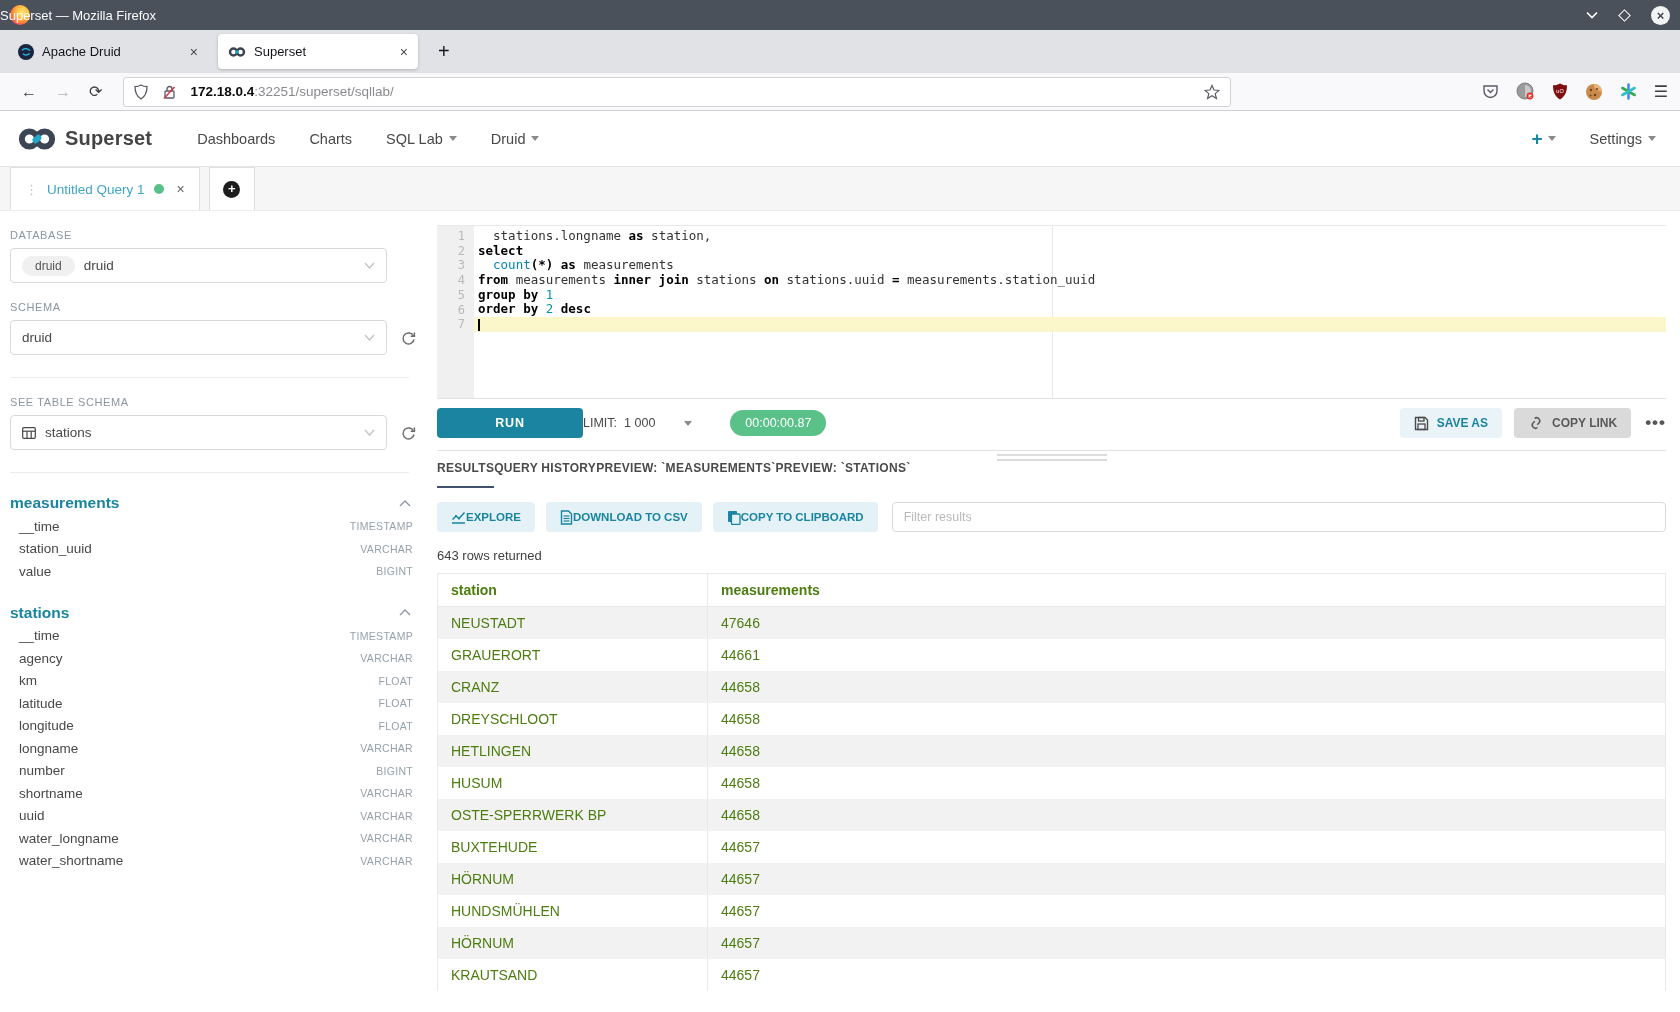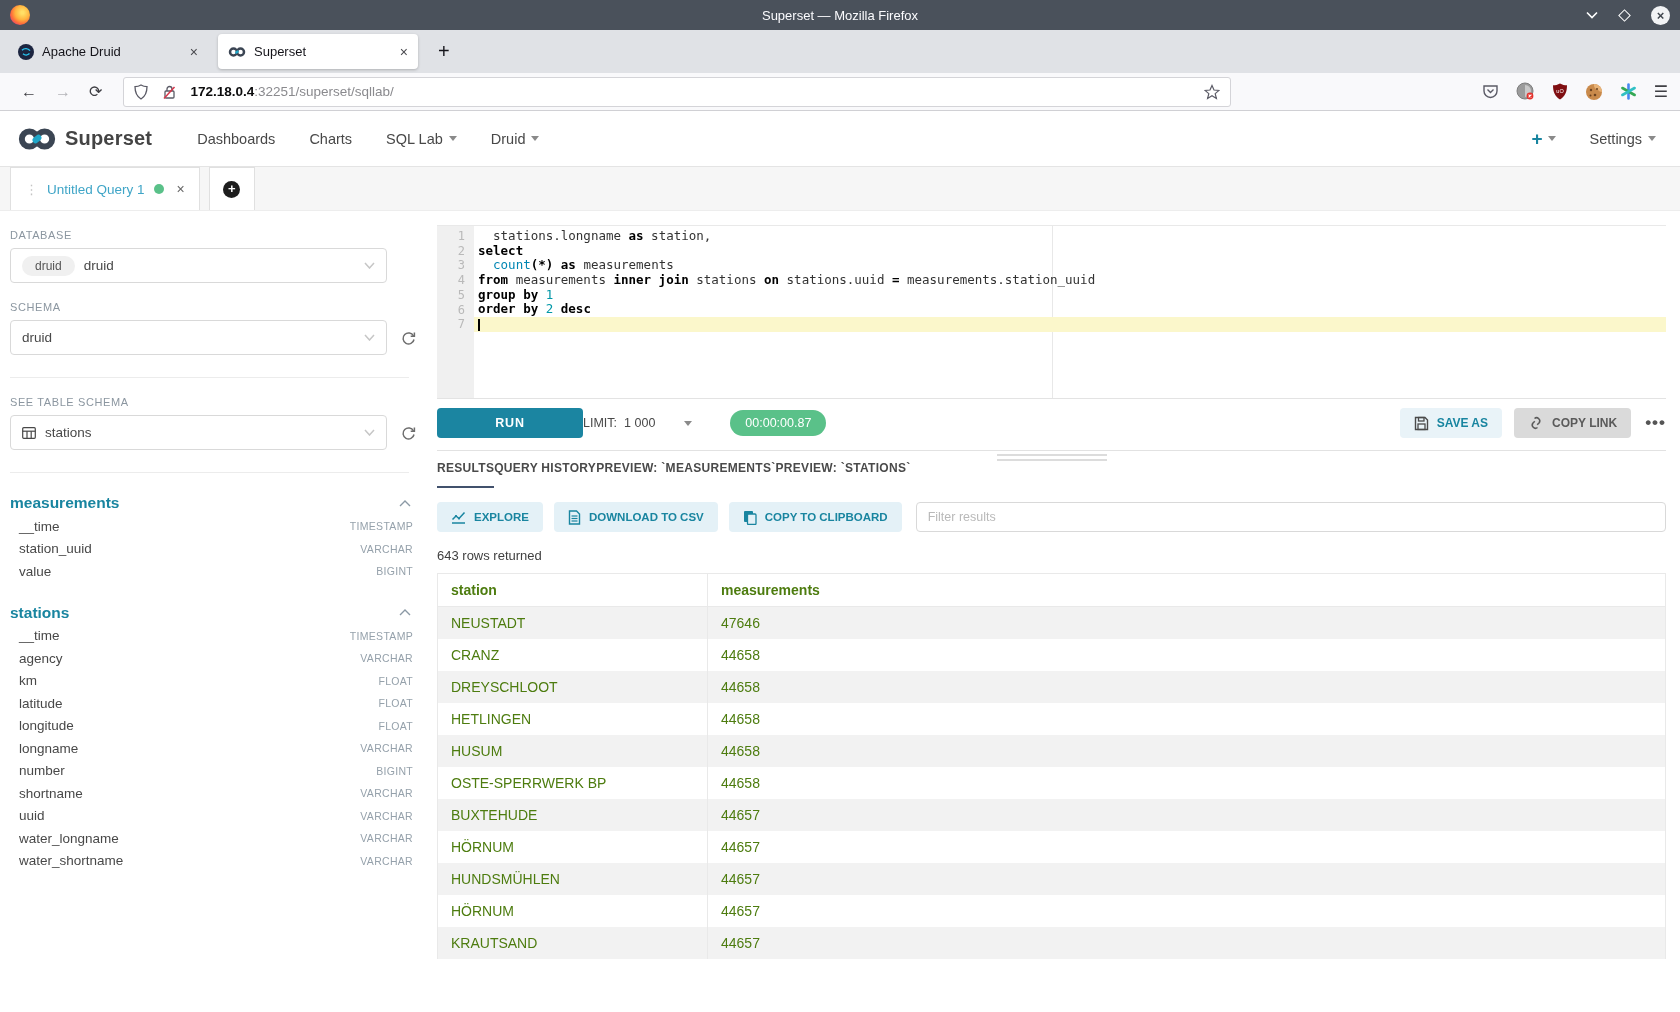--- a/index.html
+++ b/index.html
@@ -8,21 +8,21 @@
     width:1680px; height:1012px; overflow:hidden;
     font-family:"Liberation Sans", sans-serif;
     background:#fff; color:#484848;
   }
   svg { display:block; }
 
   
   .titlebar { height:30px; background:#4a515b; display:flex; align-items:center; padding:0 10px; position:relative; }
   .fx-logo { width:20px; height:20px; border-radius:50%;
     background:radial-gradient(circle at 62% 38%, #ffe066 8%, #ffb43f 40%, #ff7139 62%, #e43f75 82%, #9e1f63 100%); }
-  .win-title { position:absolute; left:0; right:0; text-align:center; color:#fbfbfe; font-size:13px; pointer-events:none; }
+  .win-title { position:absolute; left:0; right:0; text-align:left; color:#fbfbfe; font-size:13px; pointer-events:none; }
   .win-controls { margin-left:auto; display:flex; align-items:center; gap:22px; z-index:2; }
   .win-chevron { color:#fff; }
   .win-diamond { width:9px; height:9px; border:1.6px solid #fff; transform:rotate(45deg); }
   .win-close { width:19px; height:19px; border-radius:50%; background:#f2f3f5; color:#40464e; font-size:13px; line-height:19px; text-align:center; font-weight:bold; }
 
   .tabstrip { height:43px; background:#e0e2e6; display:flex; align-items:center; padding-left:8px; }
   .fxtab { height:35px; width:200px; border-radius:4px; display:flex; align-items:center; padding:0 10px; gap:8px; }
   .fxtab.active { background:#fff; box-shadow:0 1px 3px rgba(0,0,0,.22); }
   .fxtab + .fxtab { margin-left:10px; }
   .fxtab-title { flex:1; font-size:13px; color:#15141a; white-space:nowrap; overflow:hidden; }
@@ -107,21 +107,21 @@
   .more-dots { font-size:17px; color:#555; font-weight:700; letter-spacing:1px; margin-left:2px; }
 
   .splitter { margin-top:12px; border-top:1px solid #e2e2e2; height:11px; display:flex; justify-content:center; padding-top:3px; }
   .grip { width:110px; height:7px; border-top:2px solid #dcdcdc; border-bottom:2px solid #dcdcdc; }
 
   .res-tabs { display:flex; }
   .res-tab { font-size:12px; color:#4a4a4a; font-weight:600; letter-spacing:.3px; padding-bottom:11px; }
   .res-tab.active { border-bottom:2px solid #41516c; }
 
   .res-actions { margin-top:14px; display:flex; align-items:center; }
-  .action-btn { background:#e4f1f7; color:#1985a0; height:30px; padding:0 14px; border-radius:4px; display:flex; align-items:center; gap:8px; font-weight:700; font-size:11.5px; margin-right:11px; }
+  .action-btn { background:#e4f1f7; color:#1985a0; height:30px; padding:0 14px; border-radius:4px; display:flex; align-items:center; gap:0; font-weight:700; font-size:11.5px; margin-right:11px; }
   .filter-input { flex:1; height:30px; border:1px solid #d9d9d9; border-radius:4px; padding:0 11px; font-size:12.5px; color:#444; font-family:"Liberation Sans", sans-serif; margin-left:3px; outline:none; }
   .filter-input::placeholder { color:#b9b9b9; }
 
   .rowcount { margin-top:16px; font-size:13px; color:#3f3f3f; }
 
   .res-table { margin-top:10px; border:1px solid #e9e9e9; border-bottom:none; }
   .tr { display:flex; height:32px; align-items:stretch; font-size:14px; color:#4d7c0f; }
   .tr.head { height:33px; border-bottom:1px solid #e9e9e9; font-weight:700; background:#fff; }
   .td1 { width:270px; border-right:1px solid #e9e9e9; display:flex; align-items:center; padding-left:13px; }
   .td2 { flex:1; display:flex; align-items:center; padding-left:13px; }
@@ -488,20 +488,24 @@
         <div class="tr head">
           <div class="td1">station</div>
           <div class="td2">measurements</div>
         </div>
         <div class="tbody">
             <div class="tr">
               <div class="td1">NEUSTADT</div>
               <div class="td2">47646</div>
             </div>
             <div class="tr">
+              <div class="td1">GRAUERORT</div>
+              <div class="td2">44661</div>
+            </div>
+            <div class="tr">
               <div class="td1">CRANZ</div>
               <div class="td2">44658</div>
             </div>
             <div class="tr">
               <div class="td1">DREYSCHLOOT</div>
               <div class="td2">44658</div>
             </div>
             <div class="tr">
               <div class="td1">HETLINGEN</div>
               <div class="td2">44658</div>

